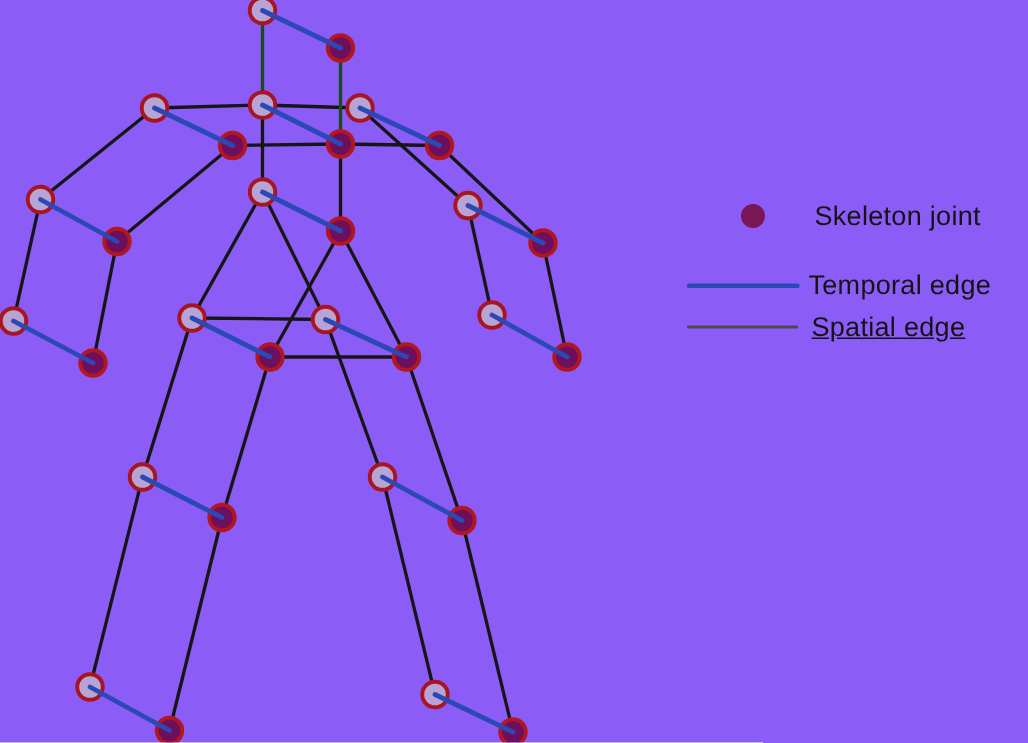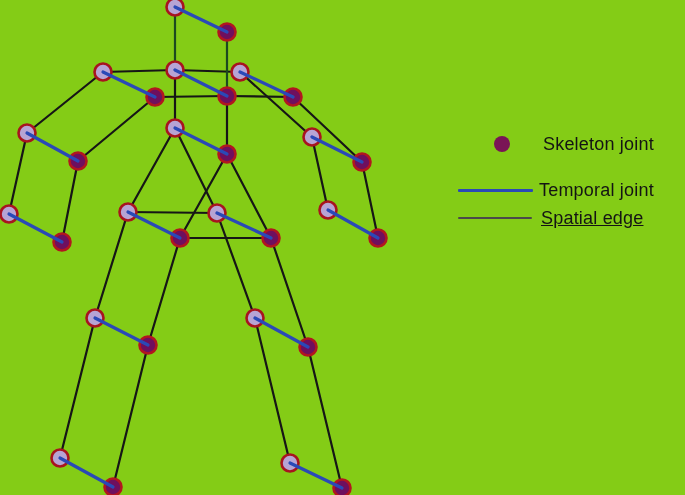--- a/index.html
+++ b/index.html
@@ -5,21 +5,21 @@
   html, body {
     margin: 0;
     padding: 0;
     background: #ffffff;
     font-family: "Liberation Sans", "DejaVu Sans", sans-serif;
   }
   .figure {
     position: relative;
     width: 685px;
     height: 495px;
-    background: #84cc16;
+    background: #8b5cf6;
     overflow: hidden;
   }
   .graph-svg {
     position: absolute;
     left: 0;
     top: 0;
   }
   .legend {
     position: absolute;
     left: 430px;
@@ -130,21 +130,21 @@
 
   <div class="legend">
 
     <div>
       <span class="legend-dot" style="left: 64px; top: 16px; background: rgb(122, 21, 86);"></span>
       <span class="legend-label" style="left:113px; top:14px;">Skeleton joint</span>
     </div>
 
     <div>
       <span class="legend-line" style="left: 28px; top: 68.5px; width: 75px; height: 3px; background: rgb(42, 73, 183);"></span>
-      <span class="legend-label" style="left:109px; top:60px;">Temporal joint</span>
+      <span class="legend-label" style="left:109px; top:60px;">Temporal edge</span>
     </div>
 
     <div>
       <span class="legend-line" style="left: 28px; top: 97px; width: 74px; height: 1.6px; background: rgb(74, 74, 74);"></span>
       <span class="legend-label" style="left:111px; top:88px;text-decoration:underline;">Spatial edge</span>
     </div>
 
   </div>
 </div>
 

